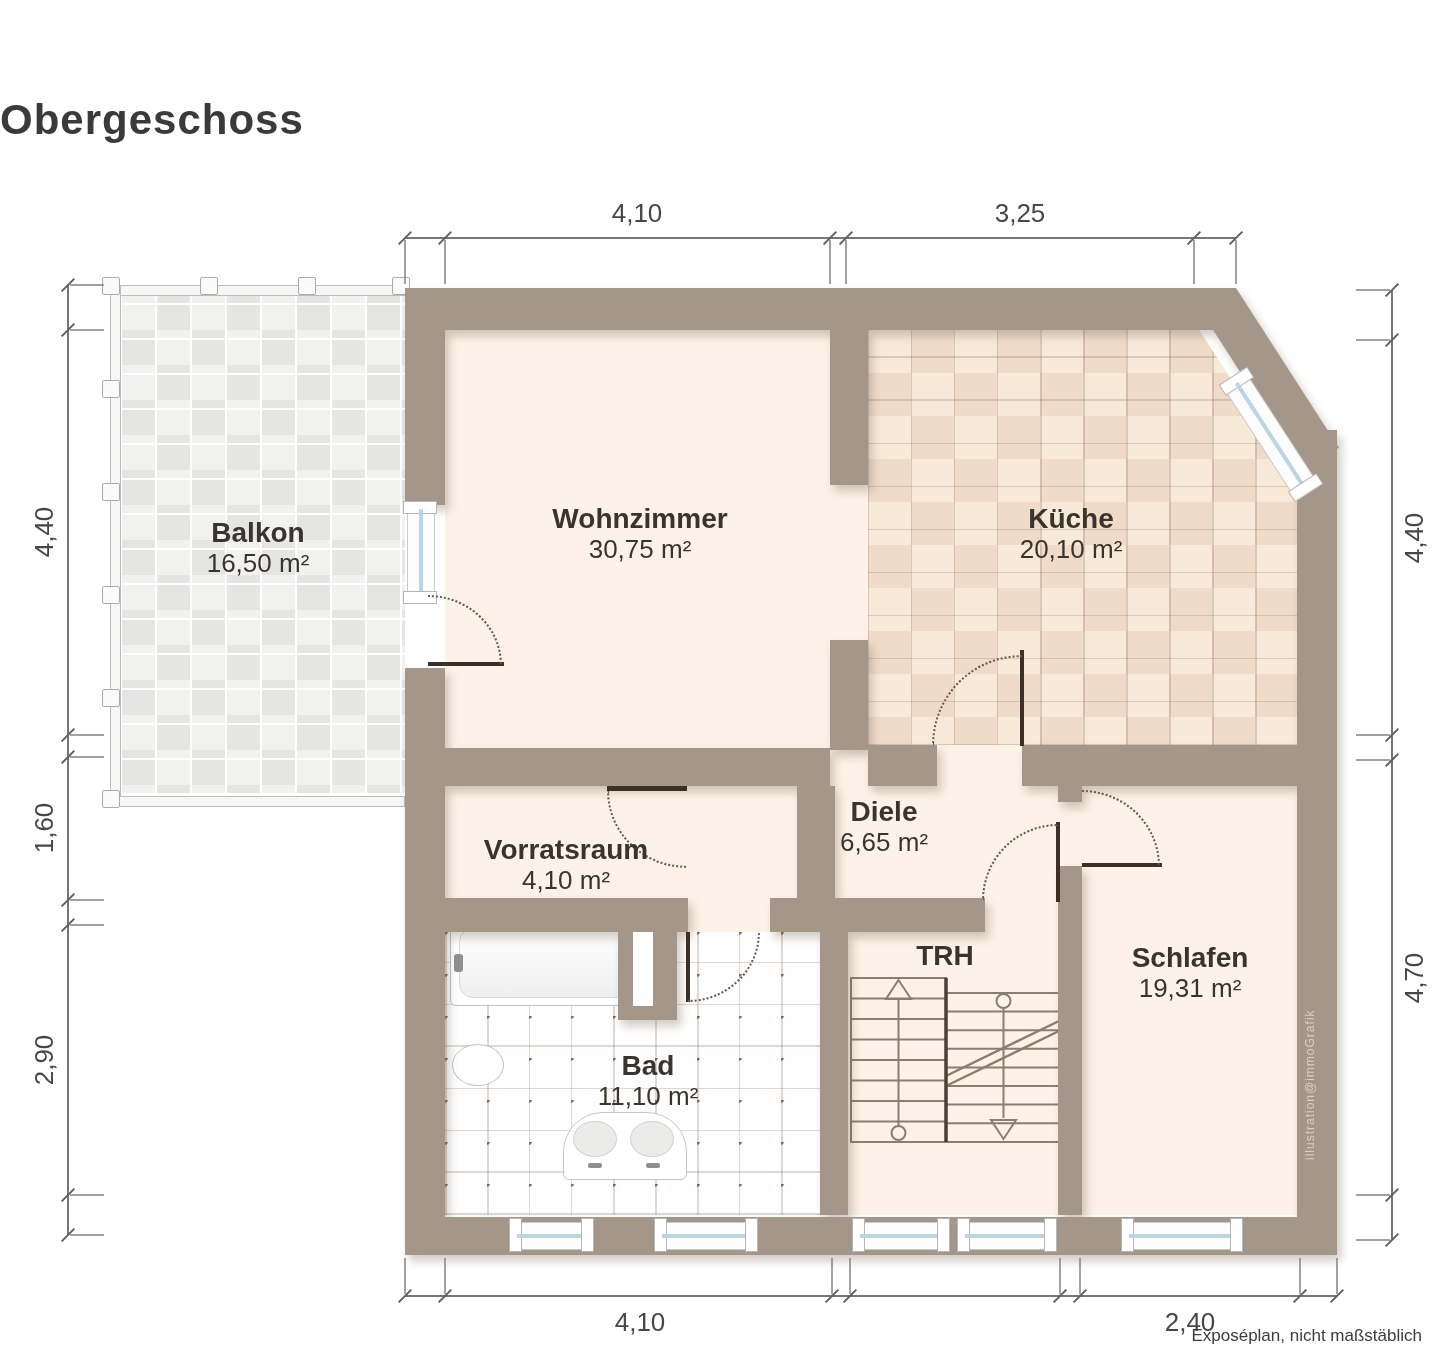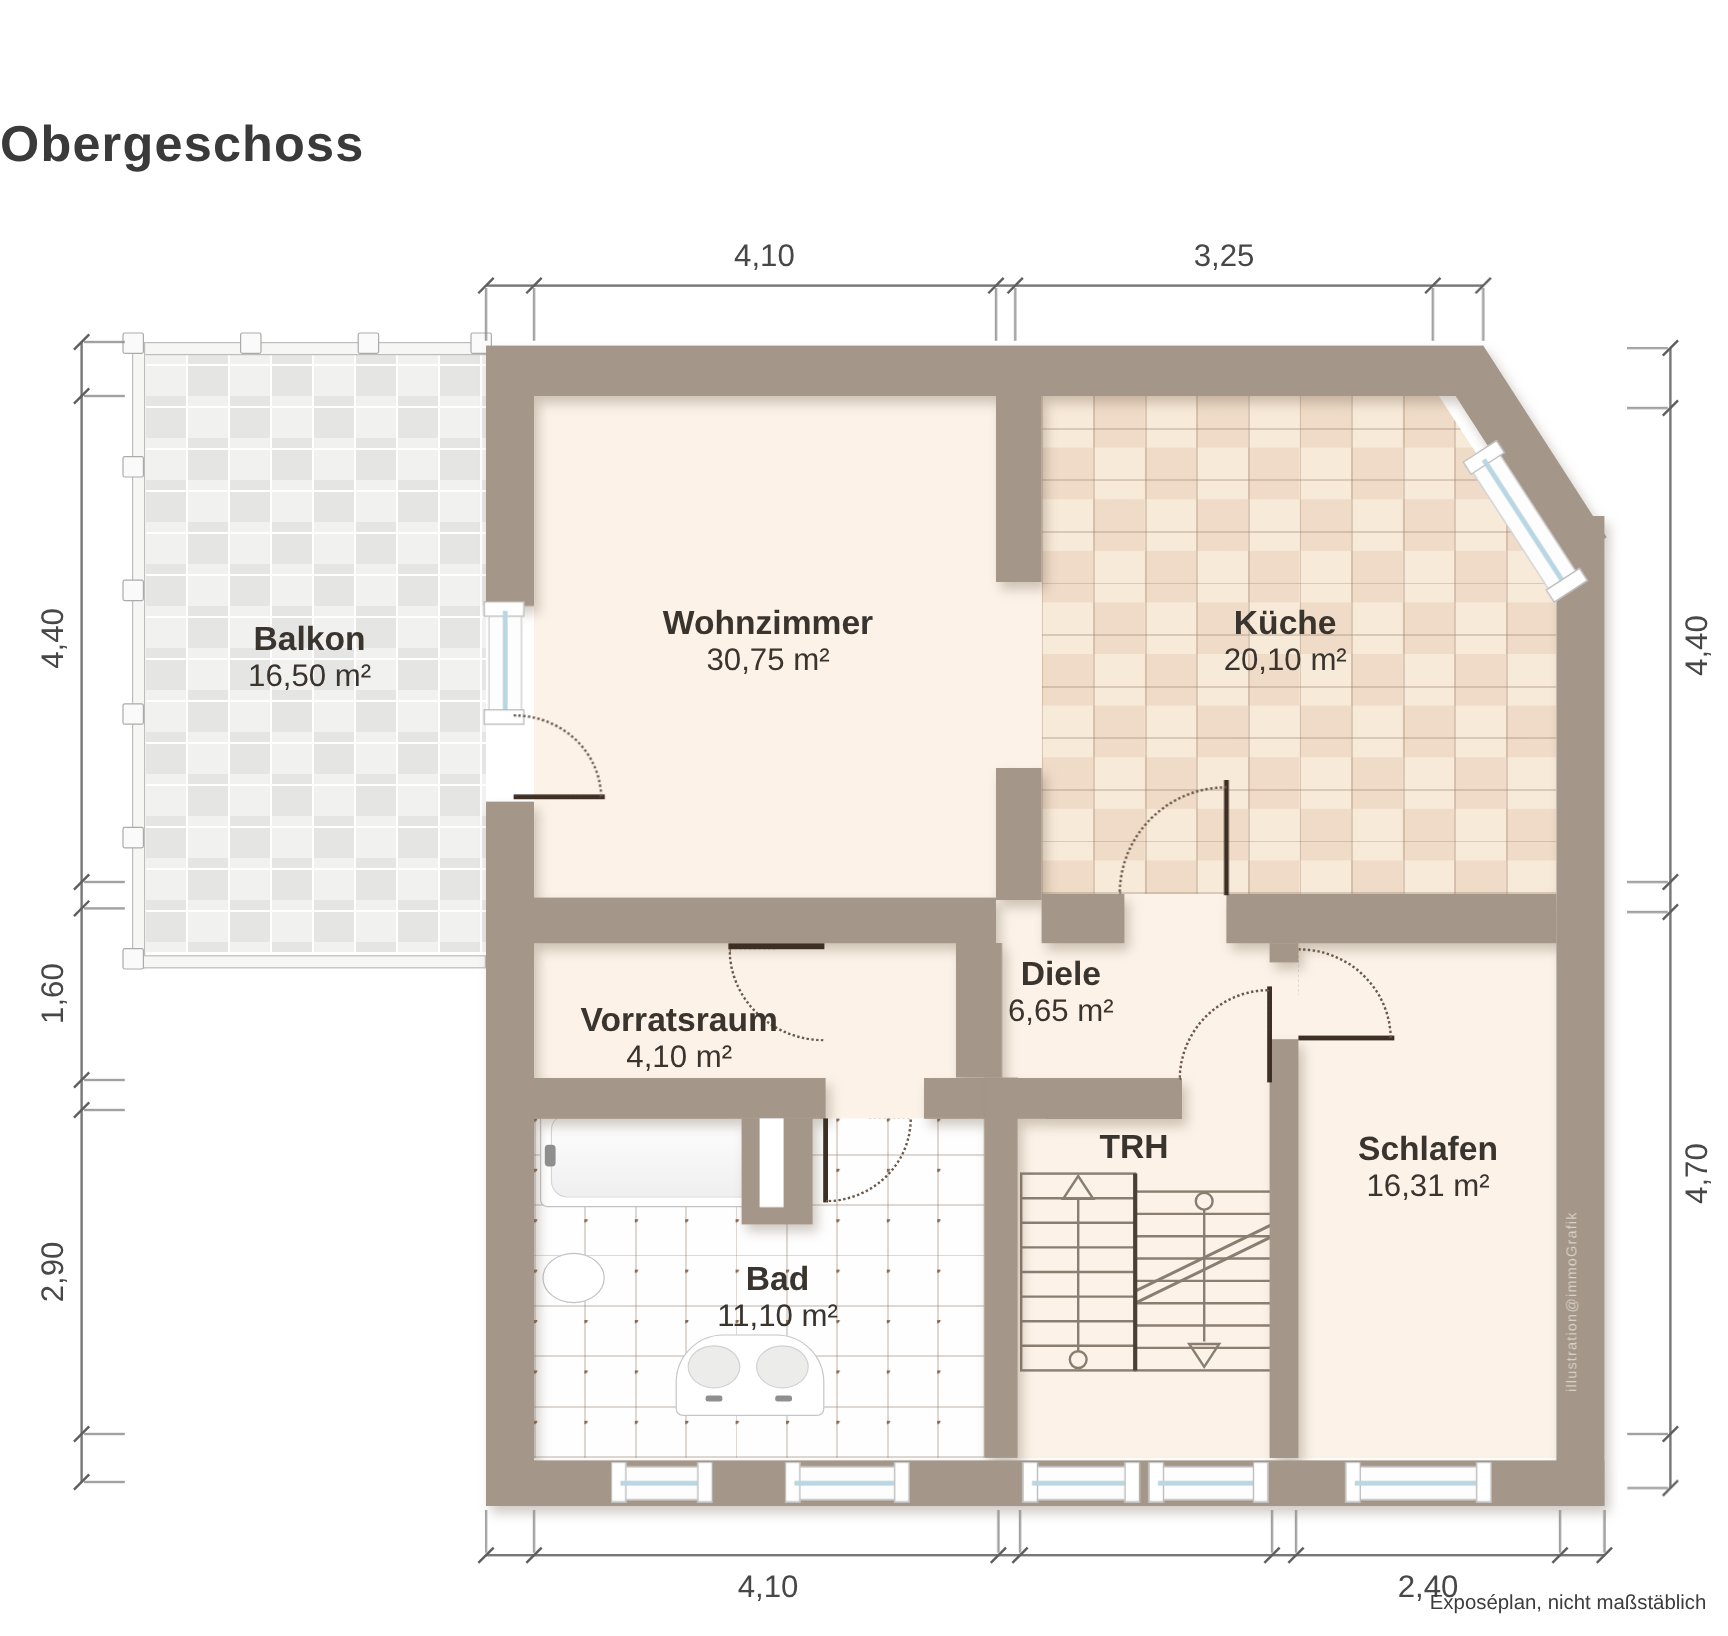--- a/index.html
+++ b/index.html
@@ -242,21 +242,21 @@
   </div>
   <div class="room-label" style="left:884px;top:827px;">
     <span class="rname">Diele</span>
     <span class="rarea">6,65 m²</span>
   </div>
   <div class="room-label" style="left:945px;top:956px;">
     <span class="rname">TRH</span>
   </div>
   <div class="room-label" style="left:1190px;top:973px;">
     <span class="rname">Schlafen</span>
-    <span class="rarea">16,31 m²</span>
+    <span class="rarea">19,31 m²</span>
   </div>
   <div class="room-label" style="left:648px;top:1081px;">
     <span class="rname">Bad</span>
     <span class="rarea">11,10 m²</span>
   </div>
 
   <div>
     <div class="dline" style="left:405px;top:237px;width:831px;height:2px;"></div>
     <div class="tk" style="left:404px;top:229px;"></div>
     <div class="tk" style="left:444px;top:229px;"></div>

